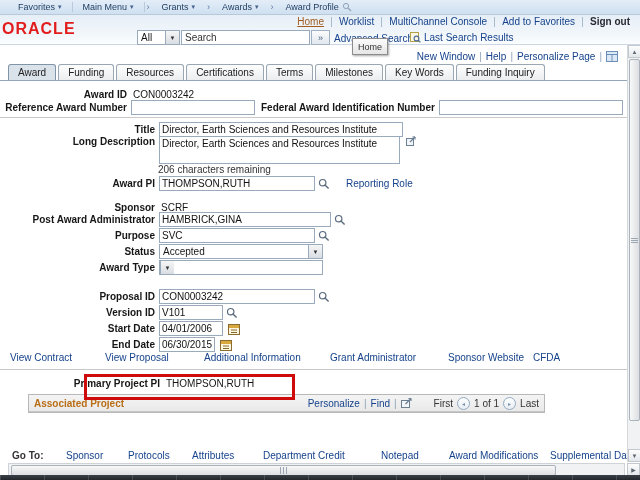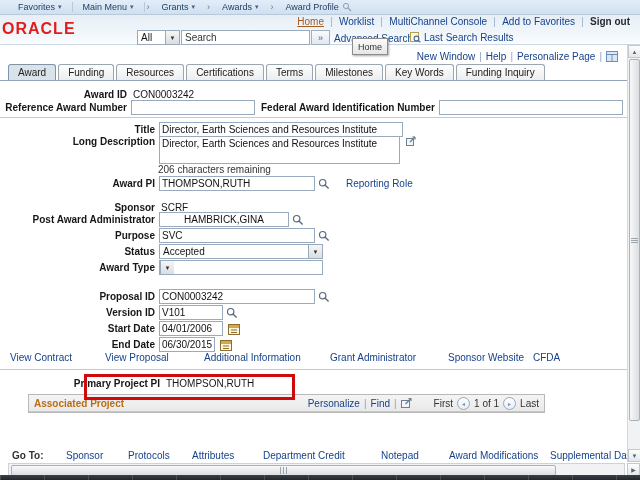--- a/index.html
+++ b/index.html
@@ -265,21 +265,21 @@
     <a class="plink">Reporting Role</a>
   </div>
 
   <div class="frow" style="top:200px">
     <span class="flabel">Sponsor</span>
     <span class="ftext">SCRF</span>
   </div>
 
   <div class="frow" style="top:212px">
     <span class="flabel">Post Award Administrator</span>
-    <input class="tinput" style="width: 130px; text-align: center;" value="HAMBRICK,GINA">
+    <input class="tinput" style="width: 172px;" value="HAMBRICK,GINA">
     <span class="ticon">
       <svg width="12" height="12" viewBox="0 0 12 12">
         <circle cx="4.7" cy="4.7" r="3.2" fill="none" stroke="#5a6b7d" stroke-width="1.2"></circle>
         <line x1="7.2" y1="7.2" x2="10.6" y2="10.6" stroke="#5a6b7d" stroke-width="1.4"></line>
       </svg>
     </span>
   </div>
 
   <div class="frow" style="top:244px">
     <span class="flabel">Status</span>

